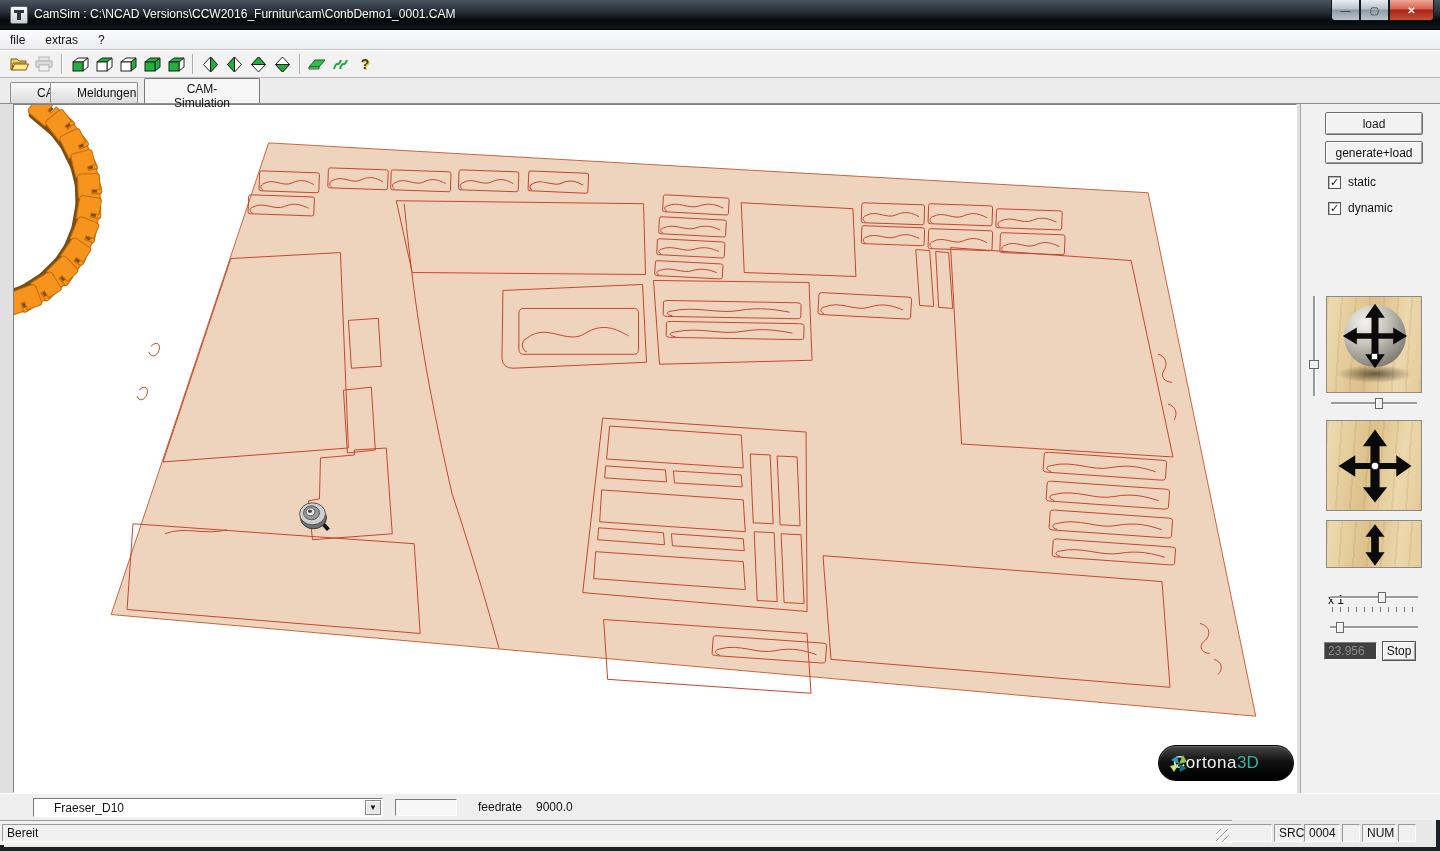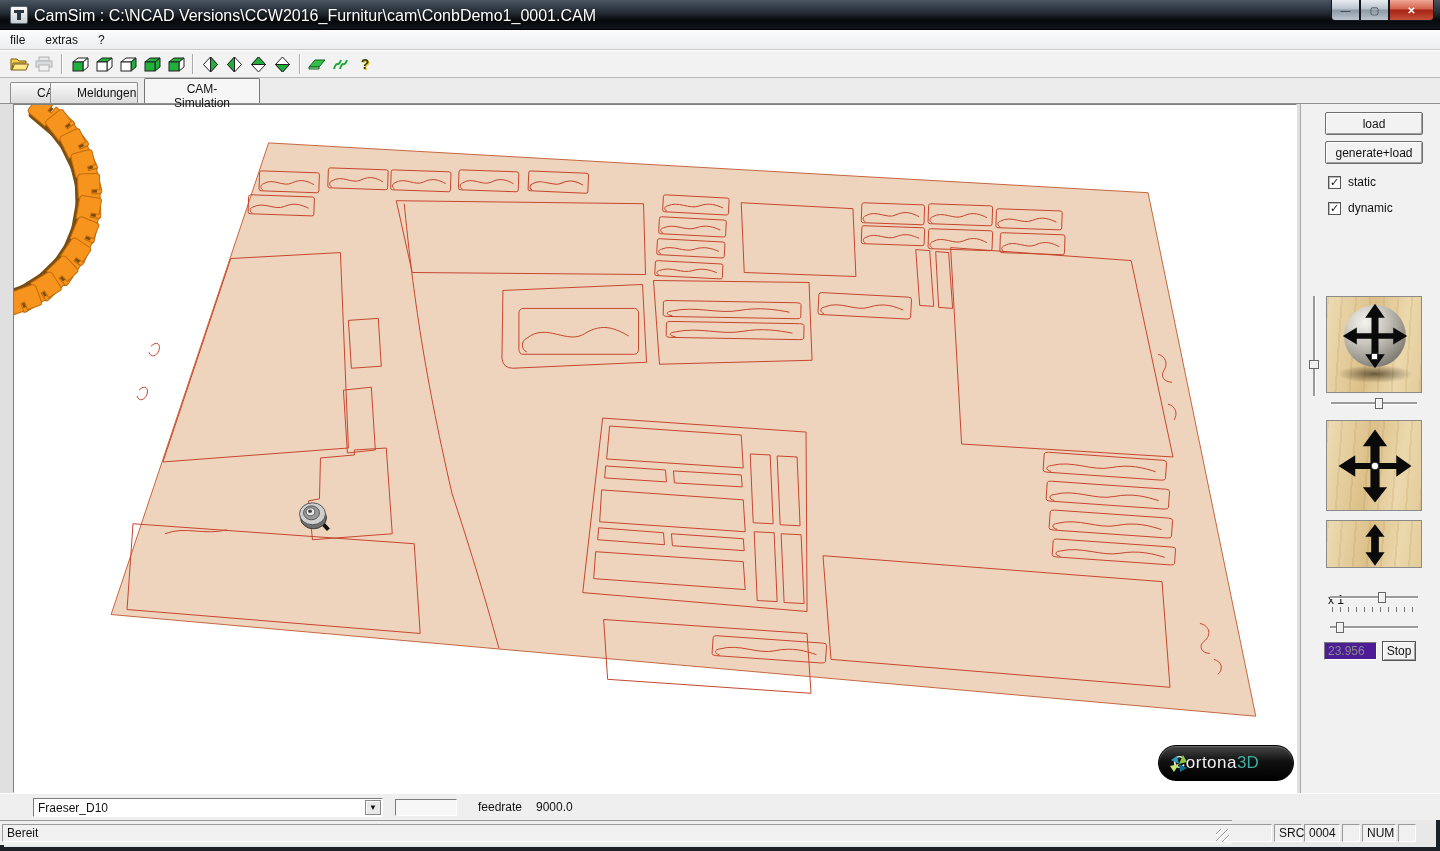--- a/index.html
+++ b/index.html
@@ -9,21 +9,21 @@
          background:#e8e8e8; border:4px solid #1b2127; border-top:none; }
 
   
   .titlebar { position:absolute; left:-4px; top:0; width:1440px; height:30px;
     background:linear-gradient(#4a5561 0%, #232b33 45%, #07090c 70%, #10161c 100%);
     border-bottom:1px solid #000; }
   .appicon { position:absolute; left:10px; top:6px; width:18px; height:18px;
     background:linear-gradient(#fdfdfd,#c9ced4); border:1px solid #5b6770; border-radius:2px;
     display:flex; align-items:center; justify-content:center; }
   .appicon svg { width:12px; height:12px; }
-  .titletext { position:absolute; left:34px; top:7px; color:#fff; font-size:16px;
+  .titletext { position:absolute; left:34px; top:7px; color:#fff; font-size:12px;
     text-shadow:0 1px 2px #000; white-space:nowrap; }
   .winbtns { position:absolute; right:6px; top:0; height:21px; display:flex; }
   .wbtn { width:29px; height:21px; border:1px solid #14181c; border-top:none;
     background:linear-gradient(#e8edf2,#b9c2cb 45%,#8d99a4 50%,#bcc5ce);
     color:#2a3138; font-size:10px; display:flex; align-items:center; justify-content:center; }
   .wbtn.min { border-radius:0 0 0 4px; }
   .wbtn.close { width:45px; border-radius:0 0 4px 0;
     background:linear-gradient(#f0a898,#d4604c 45%,#a72314 50%,#c4503a); color:#fff; font-weight:bold; }
 
   
@@ -83,31 +83,31 @@
   .vslider { position:absolute; left:8px; top:192px; width:10px; height:100px; }
   .vslider .track { position:absolute; left:4px; top:0; width:2px; height:100%; background:#9a9a9a; box-shadow:1px 0 0 #fff; }
   .vslider .vthumb { position:absolute; left:0; top:64px; width:10px; height:9px; background:#f0f0f0;
     border:1px solid #666; box-shadow:inset 1px 1px 0 #fff; }
   .hslider { position:absolute; height:10px; }
   .hslider .track { position:absolute; left:0; top:4px; width:100%; height:2px; background:#9a9a9a; box-shadow:0 1px 0 #fff; }
   .hslider .hthumb { position:absolute; top:0; width:8px; height:11px; background:#f0f0f0;
     border:1px solid #666; box-shadow:inset 1px 1px 0 #fff; }
   .ticks { position:absolute; left:31px; width:86px; height:5px;
     background:repeating-linear-gradient(90deg,#777 0 1px, transparent 1px 8px); }
-  .numfield { position:absolute; left:23px; top:538px; width:53px; height:18px; background:#4c1d95;
+  .numfield { position:absolute; left:23px; top:538px; width:53px; height:18px; background:#404040;
     border:1px solid; border-color:#7c7c7c #fff #fff #7c7c7c; color:#8a8a8a; padding:1px 3px; }
   .stopbtn { position:absolute; left:81px; top:537px; width:34px; height:20px; background:#f2f2f2;
     border:1px solid #555; box-shadow:inset 1px 1px 0 #fff, inset -1px -1px 0 #9e9e9e;
     display:flex; align-items:center; justify-content:center; }
 
   
   .bottombar { position:absolute; left:-4px; top:793px; width:1440px; height:27px; background:#efefef;
     border-top:1px solid #fff; }
   .combo { position:absolute; left:33px; top:4px; width:350px; height:19px; background:#fff;
-    border:1px solid; border-color:#7c7c7c #fff #fff #7c7c7c; padding:2px 4px; }
+    border:1px solid; border-color:#7c7c7c #fff #fff #7c7c7c; padding:2px 20px; }
   .comboarrow { position:absolute; right:1px; top:1px; width:16px; height:15px; background:#e8e8e8;
     border:1px solid #888; box-shadow:inset 1px 1px 0 #fff; font-size:8px; text-align:center; line-height:14px; }
   .sunkbox { position:absolute; left:395px; top:5px; width:62px; height:17px; background:#f7f7f7;
     border:1px solid; border-color:#7c7c7c #fff #fff #7c7c7c; }
   .feedlabel { position:absolute; left:478px; top:6px; }
   .feedvalue { position:absolute; left:536px; top:6px; }
 
   
   .statusbar { position:absolute; left:-4px; top:820px; width:1232px; height:25px; background:#f0f0f0;
     border-top:1px solid #9a9a9a; }

